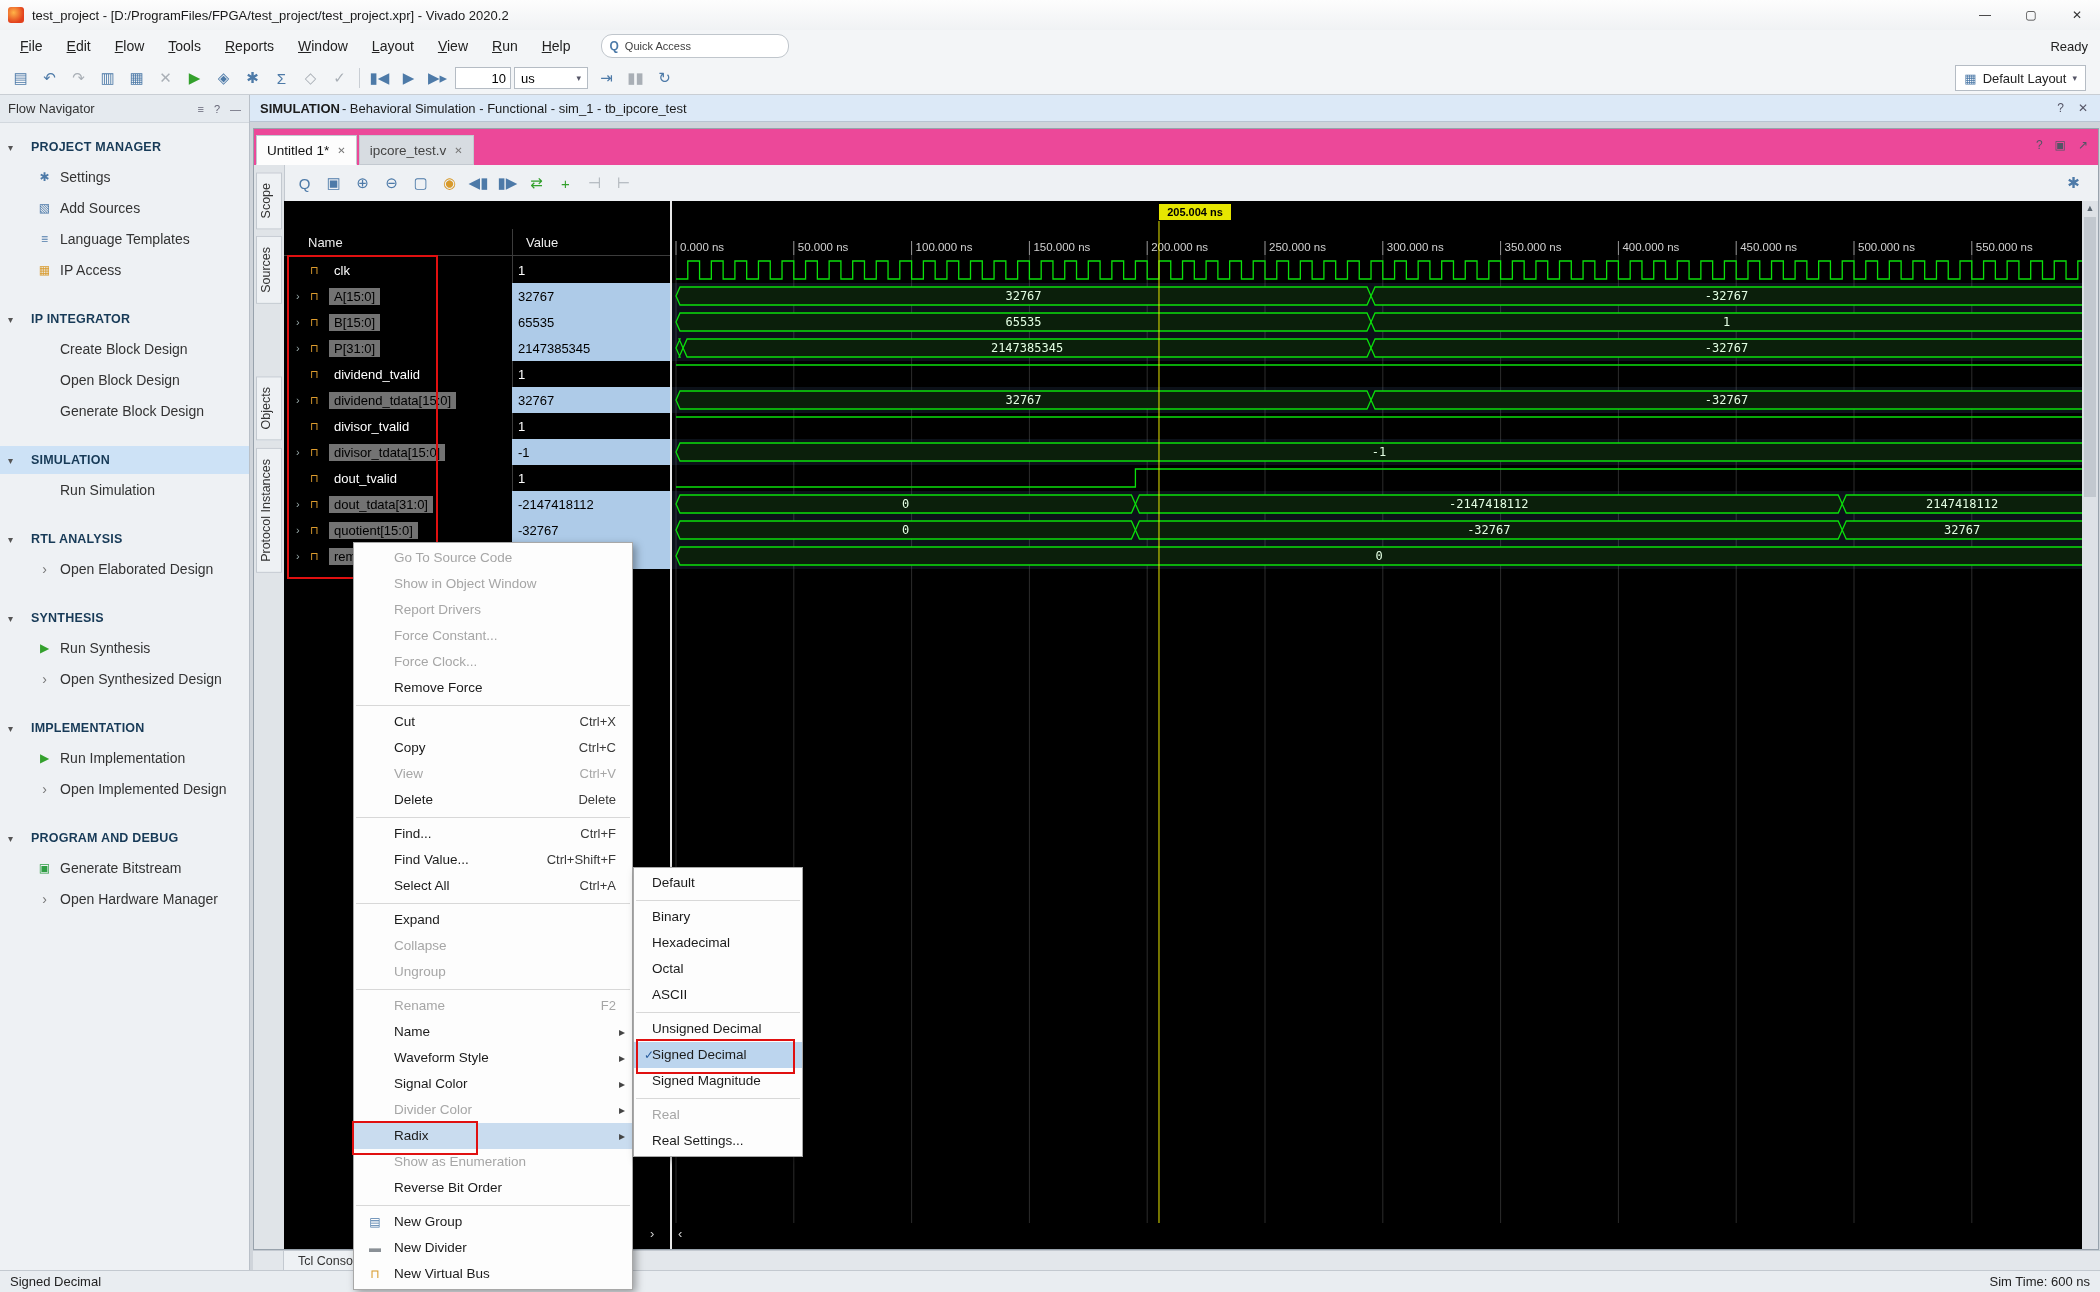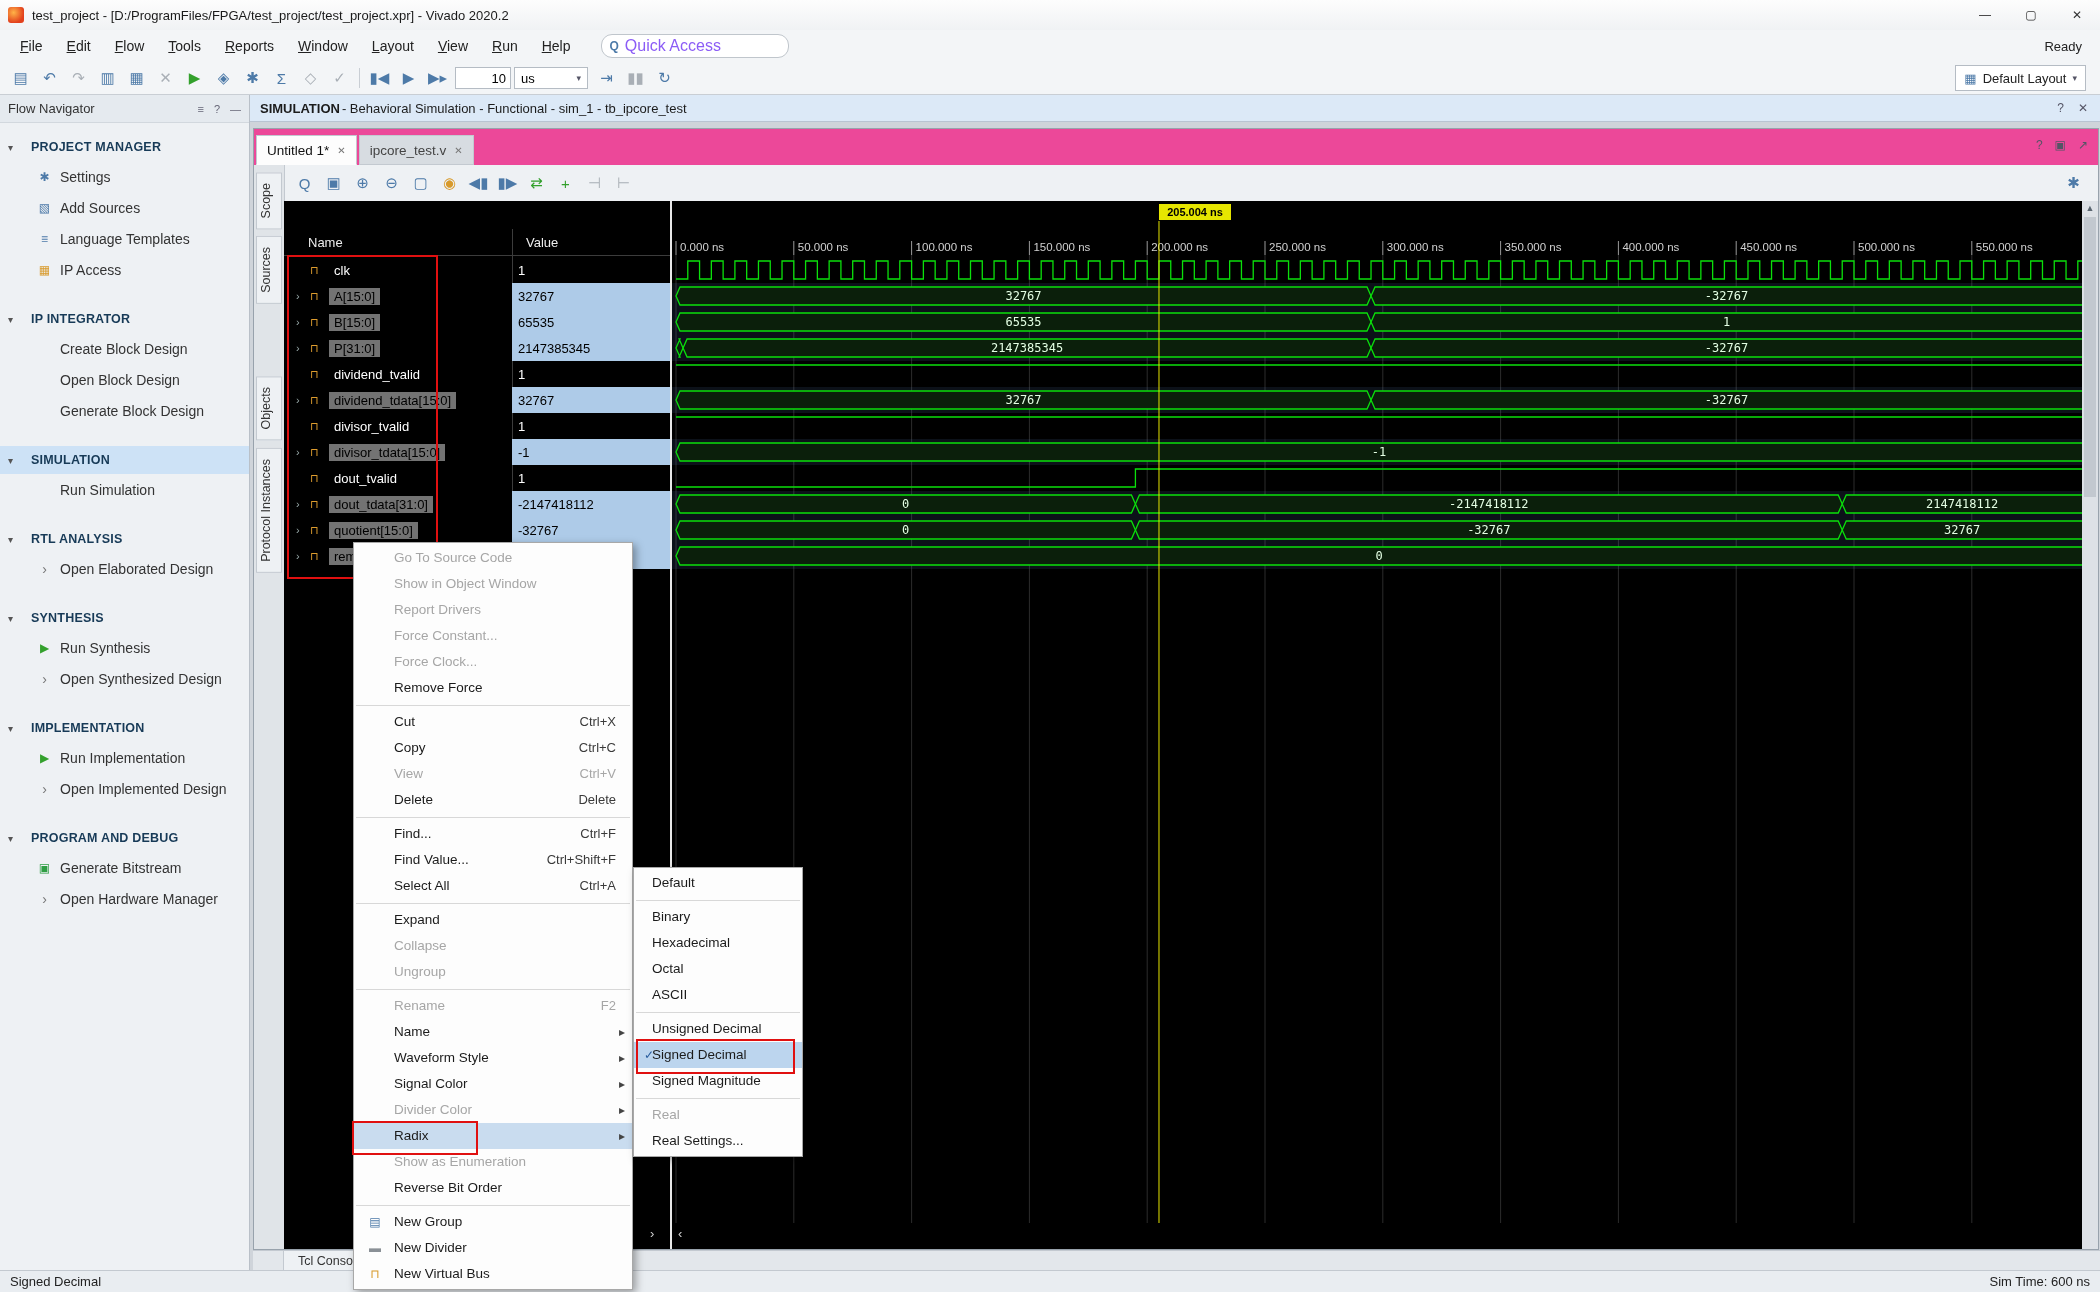--- a/index.html
+++ b/index.html
@@ -11,22 +11,22 @@
     background:radial-gradient(circle at 35% 35%,#ffb347,#e2401c 70%);}
   #win-btns{margin-left:auto;display:flex;height:100%;}
   .win-btn{width:46px;height:100%;display:flex;align-items:center;justify-content:center;font-size:12px;color:#333;}
   
   #menubar{position:absolute;left:0;top:30px;width:2100px;height:32px;background:#f3f5f7;display:flex;align-items:center;}
   .mb-item{display:inline-block;padding:0 12px;line-height:32px;font-size:14px;color:#222;}
   .mb-item::first-letter{text-decoration:underline;}
   #quick-access{margin-left:18px;width:170px;height:22px;border:1px solid #c0c6cc;border-radius:11px;background:#fff;
     display:flex;align-items:center;padding:0 8px;gap:6px;}
   #qa-icon{color:#4d7aa8;font-size:12px;font-weight:bold;}
-  #qa-text{color:#8b5cf6;font-size:16px;}
-  #ready{margin-left:auto;padding-right:18px;font-size:13px;color:#222;}
+  #qa-text{color:#404040;font-size:11px;}
+  #ready{margin-left:auto;padding-right:12px;font-size:13px;color:#222;}
   
   #toolbar{position:absolute;left:0;top:62px;width:2100px;height:33px;background:#f3f5f7;
     border-bottom:1px solid #c9ced4;display:flex;align-items:center;padding-left:6px;box-sizing:border-box;}
   .tb-icon{width:29px;height:26px;display:flex;align-items:center;justify-content:center;font-size:15px;}
   .tb-sep{width:1px;height:20px;background:#c9ced4;margin:0 5px;}
   #time-input{width:46px;height:20px;margin:0 3px;border:1px solid #b5bcc4;font-size:13px;text-align:right;padding:0 4px;
     font-family:"Liberation Sans",sans-serif;}
   #unit-select{width:74px;height:22px;border:1px solid #b5bcc4;background:#fff;display:flex;align-items:center;
     justify-content:space-between;padding:0 6px;font-size:13px;box-sizing:border-box;margin-right:4px;}
   #layout-select{margin-left:auto;margin-right:14px;height:24px;border:1px solid #b5bcc4;background:#fff;

